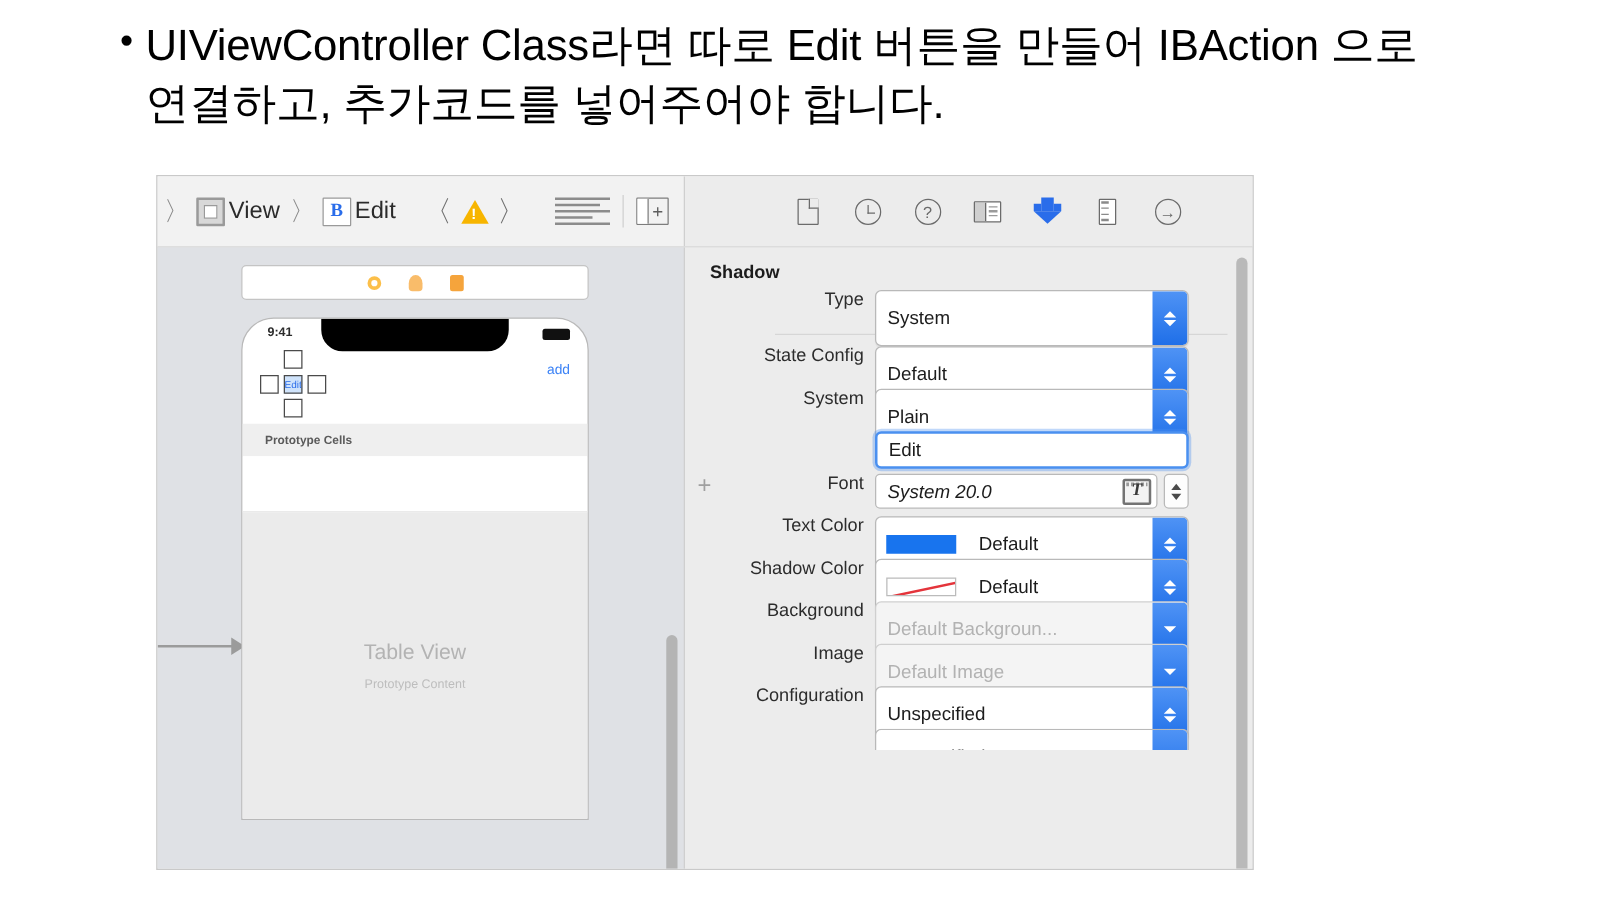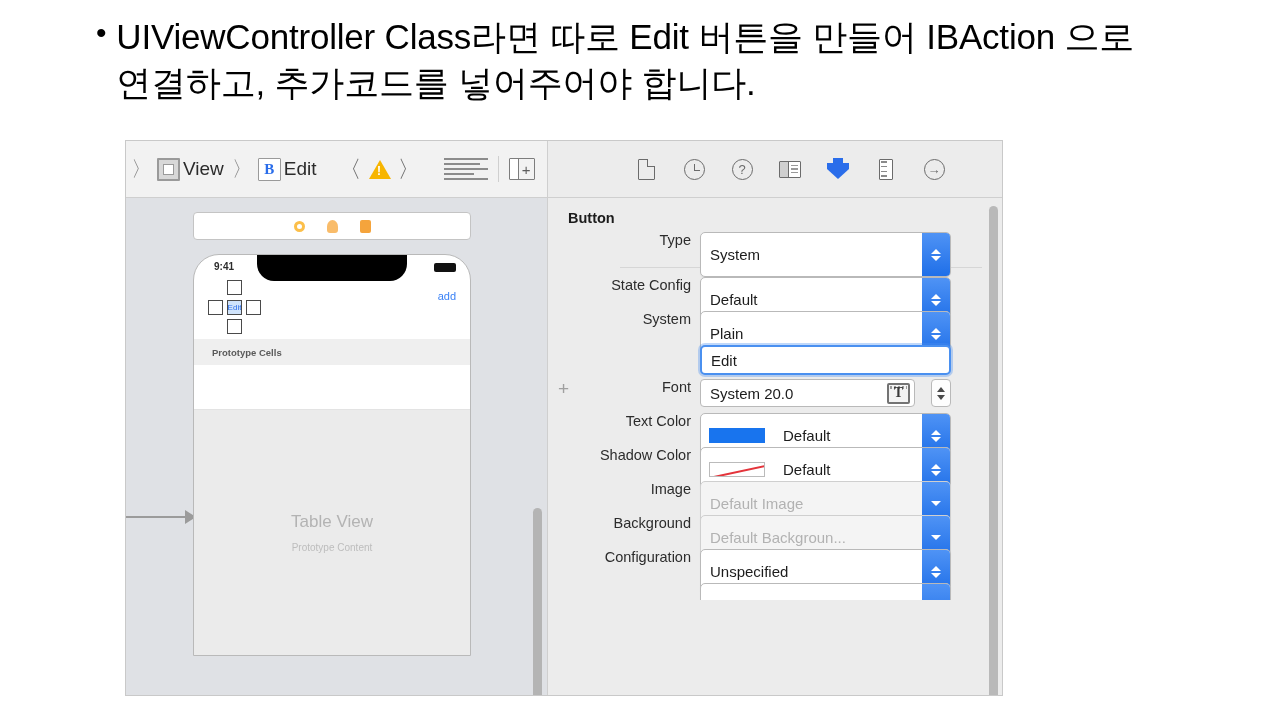--- a/index.html
+++ b/index.html
@@ -180,21 +180,21 @@
   .popup.disabled{background:#f4f4f4;border-color:#cfcfcf;}
   .popup .stepbtn.single{gap:0;}
   
   .tf-focus{
     height:30px;background:#fff;border:2px solid #4a90f0;border-radius:5px;
     box-shadow:0 0 0 2px rgba(74,144,240,.35);
     display:flex;align-items:center;padding-left:9px;box-sizing:border-box;
     font-size:15px;color:#1c1c1c;
   }
   
-  .fontfield{display:flex;align-items:center;gap:16px;}
+  .fontfield{display:flex;align-items:center;gap:5px;font-style:italic;}
   .fontfield .box{
     flex:1 1 auto;height:28px;background:#fff;border:1px solid #b9b9b9;border-radius:4px;
     display:flex;align-items:center;box-sizing:border-box;
   }
   .fontfield .box .txt{flex:1 1 auto;padding-left:9px;font-size:15px;color:#1c1c1c;}
   .fontfield .tbtn{
     width:23px;height:21px;margin-right:4px;border:2px solid #737373;border-radius:2px;
     background:#f3f3f3;display:flex;align-items:flex-end;justify-content:center;
     font-family:"Liberation Serif",serif;font-weight:bold;font-size:14px;color:#3a3a3a;
     box-sizing:border-box;line-height:1;position:relative;
@@ -344,21 +344,21 @@
             <div class="tv-sub">Prototype Content</div>
           </div>
         </div>
       </div>
 
       <div class="canvas-scroll"></div>
     </div>
 
     <div class="inspector">
 
-      <div class="sec-hdr">Button</div>
+      <div class="sec-hdr">Shadow</div>
 
       <div class="row">
         <div class="lbl">Type</div>
         <div class="ctl">
           <div class="popup">
             <span class="txt">System</span>
             <span class="stepbtn">
                 <span class="up"></span>
                 <span class="dn"></span>
               </span>
@@ -440,36 +440,36 @@
             <span class="txt">Default</span>
             <span class="stepbtn">
                 <span class="up"></span>
                 <span class="dn"></span>
               </span>
           </div>
         </div>
       </div>
 
       <div class="row">
+        <div class="lbl">Background</div>
+        <div class="ctl">
+          <div class="popup disabled">
+            <span class="txt ph">Default Backgroun...</span>
+            <span class="stepbtn single">
+                <span class="dn"></span>
+              </span>
+          </div>
+        </div>
+      </div>
+
+      <div class="row">
         <div class="lbl">Image</div>
         <div class="ctl">
           <div class="popup disabled">
             <span class="txt ph">Default Image</span>
-            <span class="stepbtn single">
-                <span class="dn"></span>
-              </span>
-          </div>
-        </div>
-      </div>
-
-      <div class="row">
-        <div class="lbl">Background</div>
-        <div class="ctl">
-          <div class="popup disabled">
-            <span class="txt ph">Default Backgroun...</span>
             <span class="stepbtn single">
                 <span class="dn"></span>
               </span>
           </div>
         </div>
       </div>
 
 
       <div class="row">
         <div class="lbl">Configuration</div>

